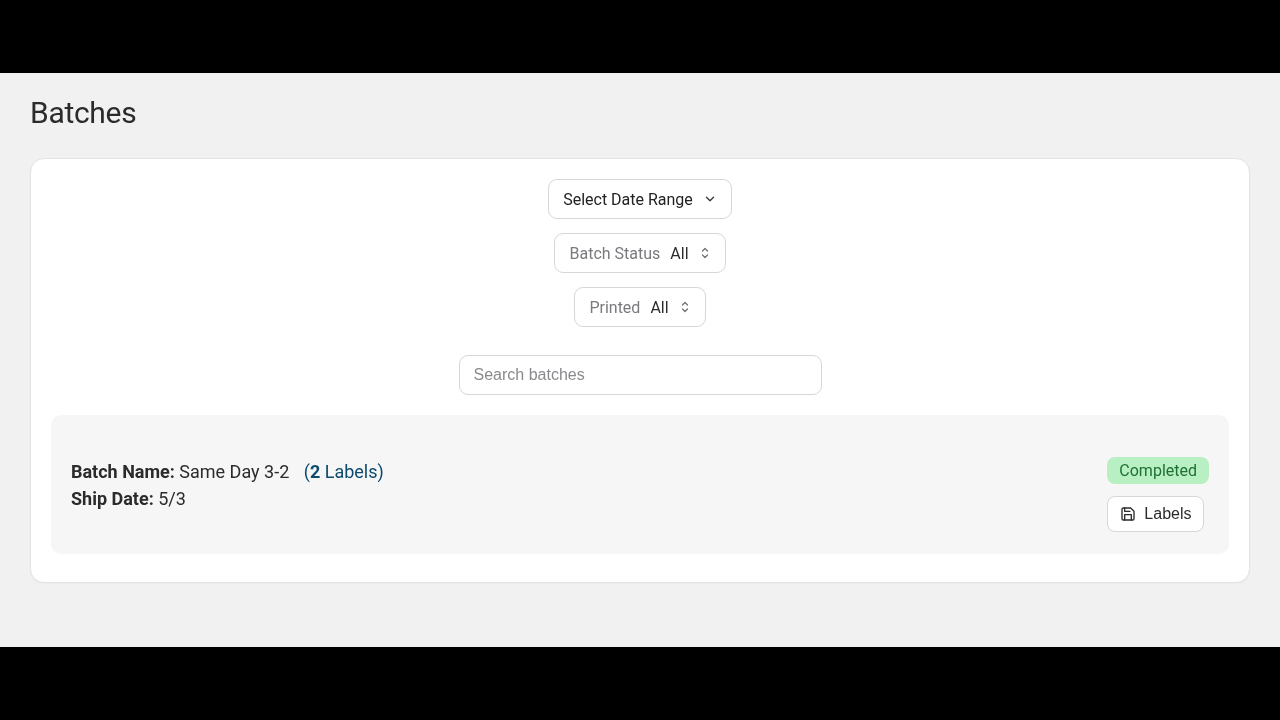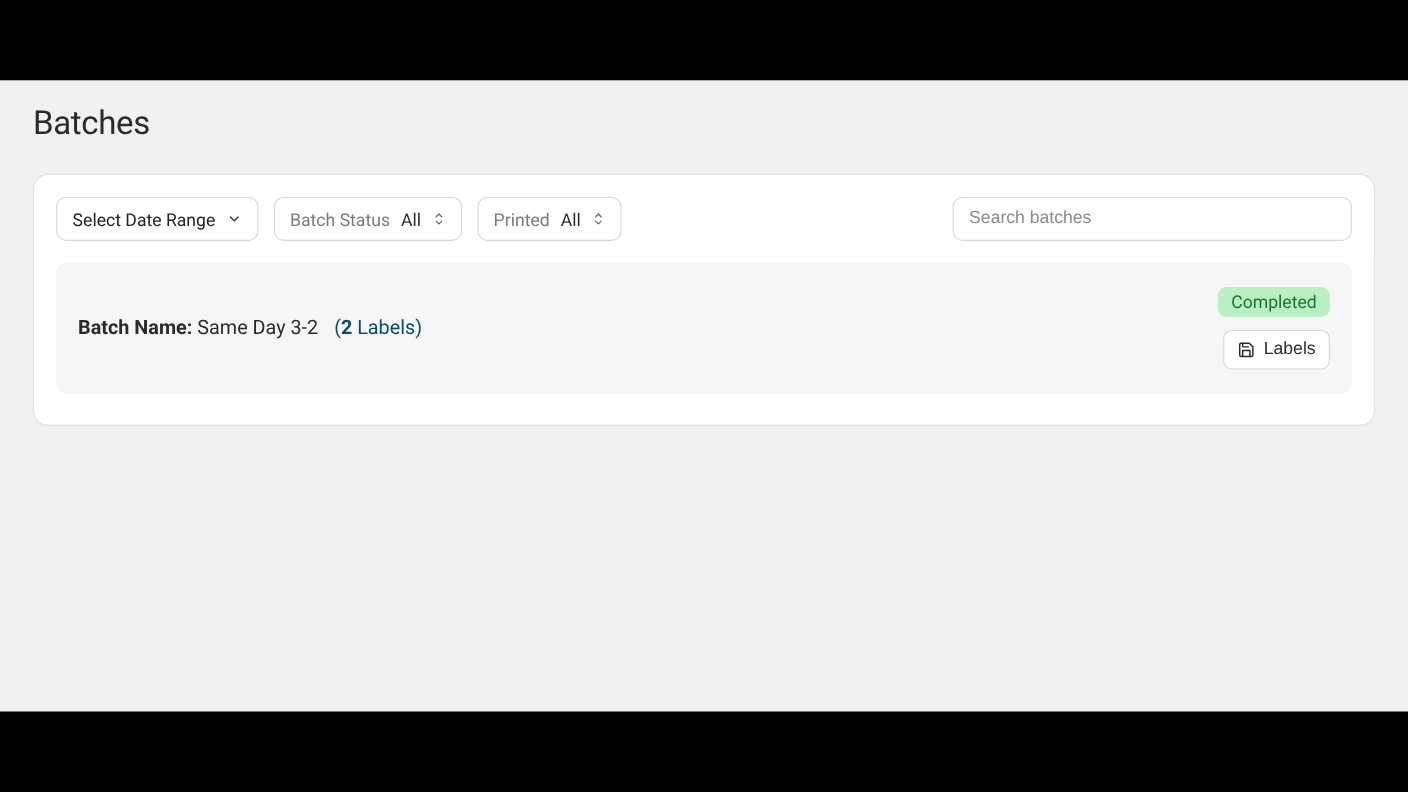--- a/index.html
+++ b/index.html
@@ -13,21 +13,21 @@
 
   .card {
     margin-top: 28px;
     background: #fff;
     border: 1px solid #e3e3e5;
     border-radius: 14px;
     padding: 20px 20px 28px 20px;
     box-shadow: 0 1px 2px rgba(0,0,0,0.03);
   }
 
-  .toolbar { display: flex; align-items: center; gap: 14px; }
+  .toolbar { display: flex; align-items: center; gap: 14px; flex-direction: column; }
   .toolbar .spacer { flex: 1; }
 
   .pill {
     display: inline-flex;
     align-items: center;
     gap: 10px;
     height: 40px;
     padding: 0 14px;
     border: 1px solid #d7d7da;
     border-radius: 9px;
@@ -63,21 +63,21 @@
     gap: 16px;
   }
   .batch-left { flex: 1; }
   .line1 { font-size: 18px; color: #2b2b2b; }
   .line1 .lbl { font-weight: 700; }
   .line1 .count { color: #0c4a6e; margin-left: 10px; }
   .line1 .count .num { font-weight: 700; }
   .line2 { margin-top: 6px; font-size: 18px; color: #2b2b2b; }
   .line2 .lbl { font-weight: 700; }
 
-  .batch-right { display: flex; flex-direction: column; align-items: flex-end; gap: 12px; }
+  .batch-right { display: flex; flex-direction: column; align-items: flex-start; gap: 12px; margin-top: 20px; }
   .badge {
     display: inline-flex; align-items: center;
     background: #b9f0c3;
     color: #1e6f34;
     border-radius: 8px;
     padding: 4px 12px;
     font-size: 16px;
   }
   .labels-btn {
     display: inline-flex; align-items: center; gap: 8px;
@@ -137,20 +137,24 @@
       <input class="search" type="text" placeholder="Search batches" style="">
     </div>
 
     <div class="batch-row">
       <div class="batch-left">
         <div class="line1">
           <span class="lbl">Batch Name:</span>
           <span>Same Day 3-2</span>
           <span class="count">(<span class="num">2</span> <span>Labels</span>)</span>
         </div>
+        <div class="line2">
+          <span class="lbl">Ship Date:</span>
+          <span>5/3</span>
+        </div>
       </div>
       <div class="batch-right">
         <span class="badge">Completed</span>
         <button class="labels-btn">
           <span>
             <svg width="16" height="16" viewBox="0 0 24 24" fill="none" stroke="#2b2b2b" stroke-width="2" stroke-linecap="round" stroke-linejoin="round">
                 <path d="M19 21H5a2 2 0 0 1-2-2V5a2 2 0 0 1 2-2h11l5 5v11a2 2 0 0 1-2 2z"></path>
                 <polyline points="17 21 17 13 7 13 7 21"></polyline>
                 <polyline points="7 3 7 8 15 8"></polyline>
               </svg>

